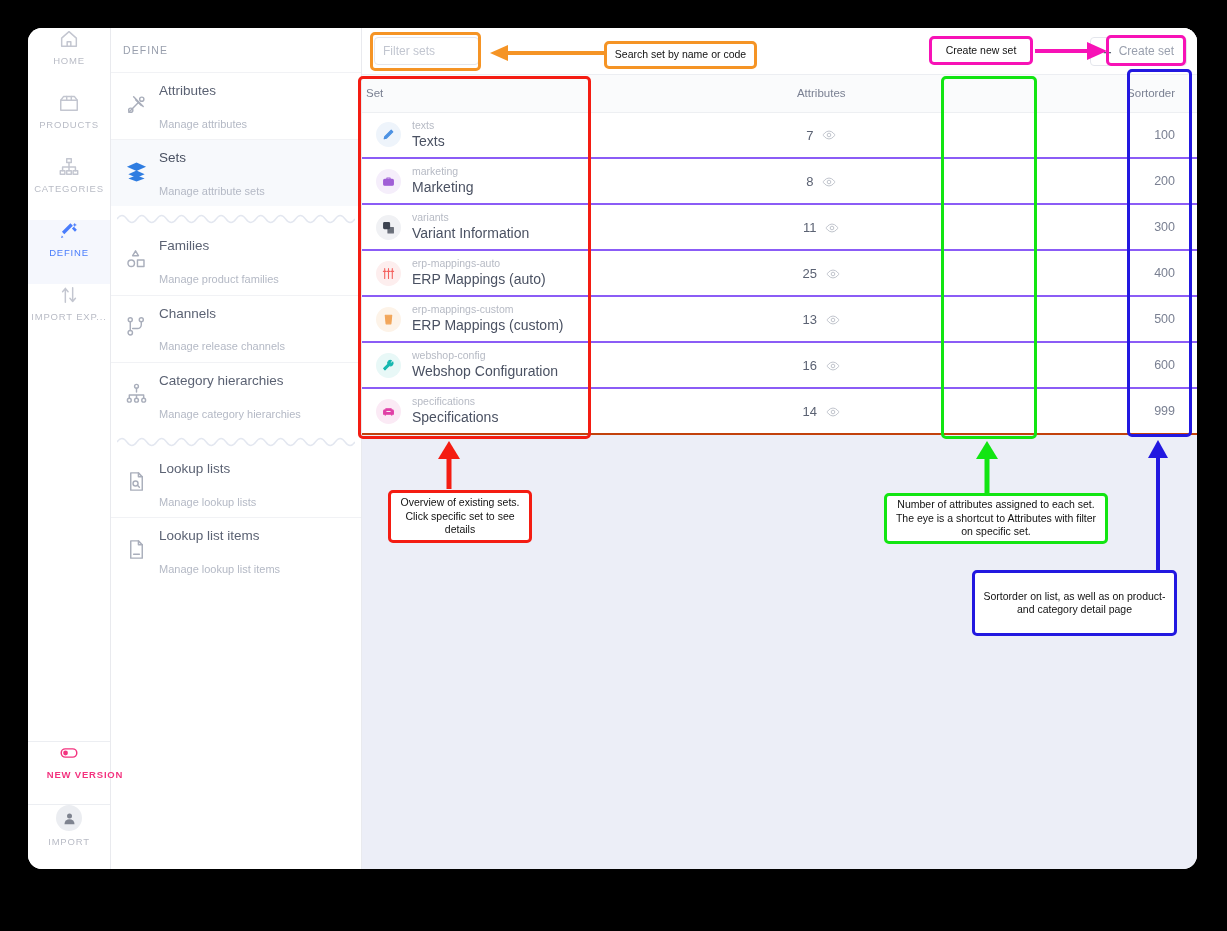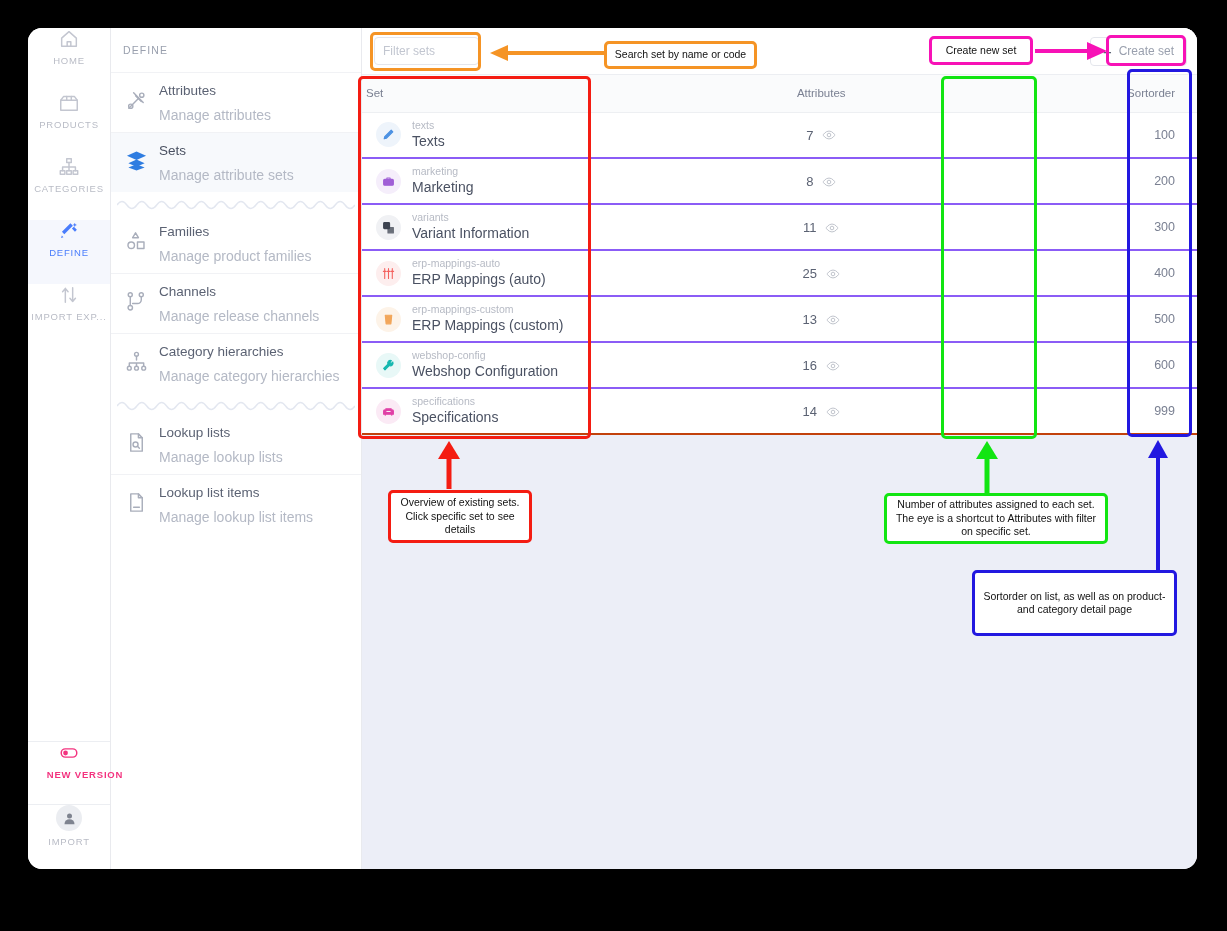--- a/index.html
+++ b/index.html
@@ -90,21 +90,21 @@
   }
   .nav-item.active { background: #f7f9fc; }
   .nav-ic { width: 23px; height: 23px; flex: 0 0 23px; }
   .nav-ic path, .nav-ic rect, .nav-ic circle, .nav-ic line, .nav-ic polyline {
     fill: none; stroke: #a9aebb; stroke-width: 1.5;
     stroke-linecap: round; stroke-linejoin: round;
   }
   .nav-item.active .nav-ic .stackfill { fill: #2f7de1; stroke: none; }
   .nav-txt-main { font-size: 13.5px; color: #5b6273; line-height: 1.25; }
   .nav-item.active .nav-txt-main { color: #4a5162; margin-top: 9px; }
-  .nav-txt-sub { font-size: 14px; color: #b4b9c5; line-height: 1.3; margin-top:6px; }
+  .nav-txt-sub { font-size: 11px; color: #b4b9c5; line-height: 1.3; margin-top:17px; }
   .squiggle { height: 14px; margin: 4px 6px; overflow: hidden; }
   .squiggle svg { width: 100%; height: 14px; display:block; }
   .squiggle path { fill:none; stroke:#e3e7f0; stroke-width:1.4; }
 
   
   #main {
     flex: 1 1 auto;
     background: #eceef7;
     display: flex; flex-direction: column;
     position: relative;

